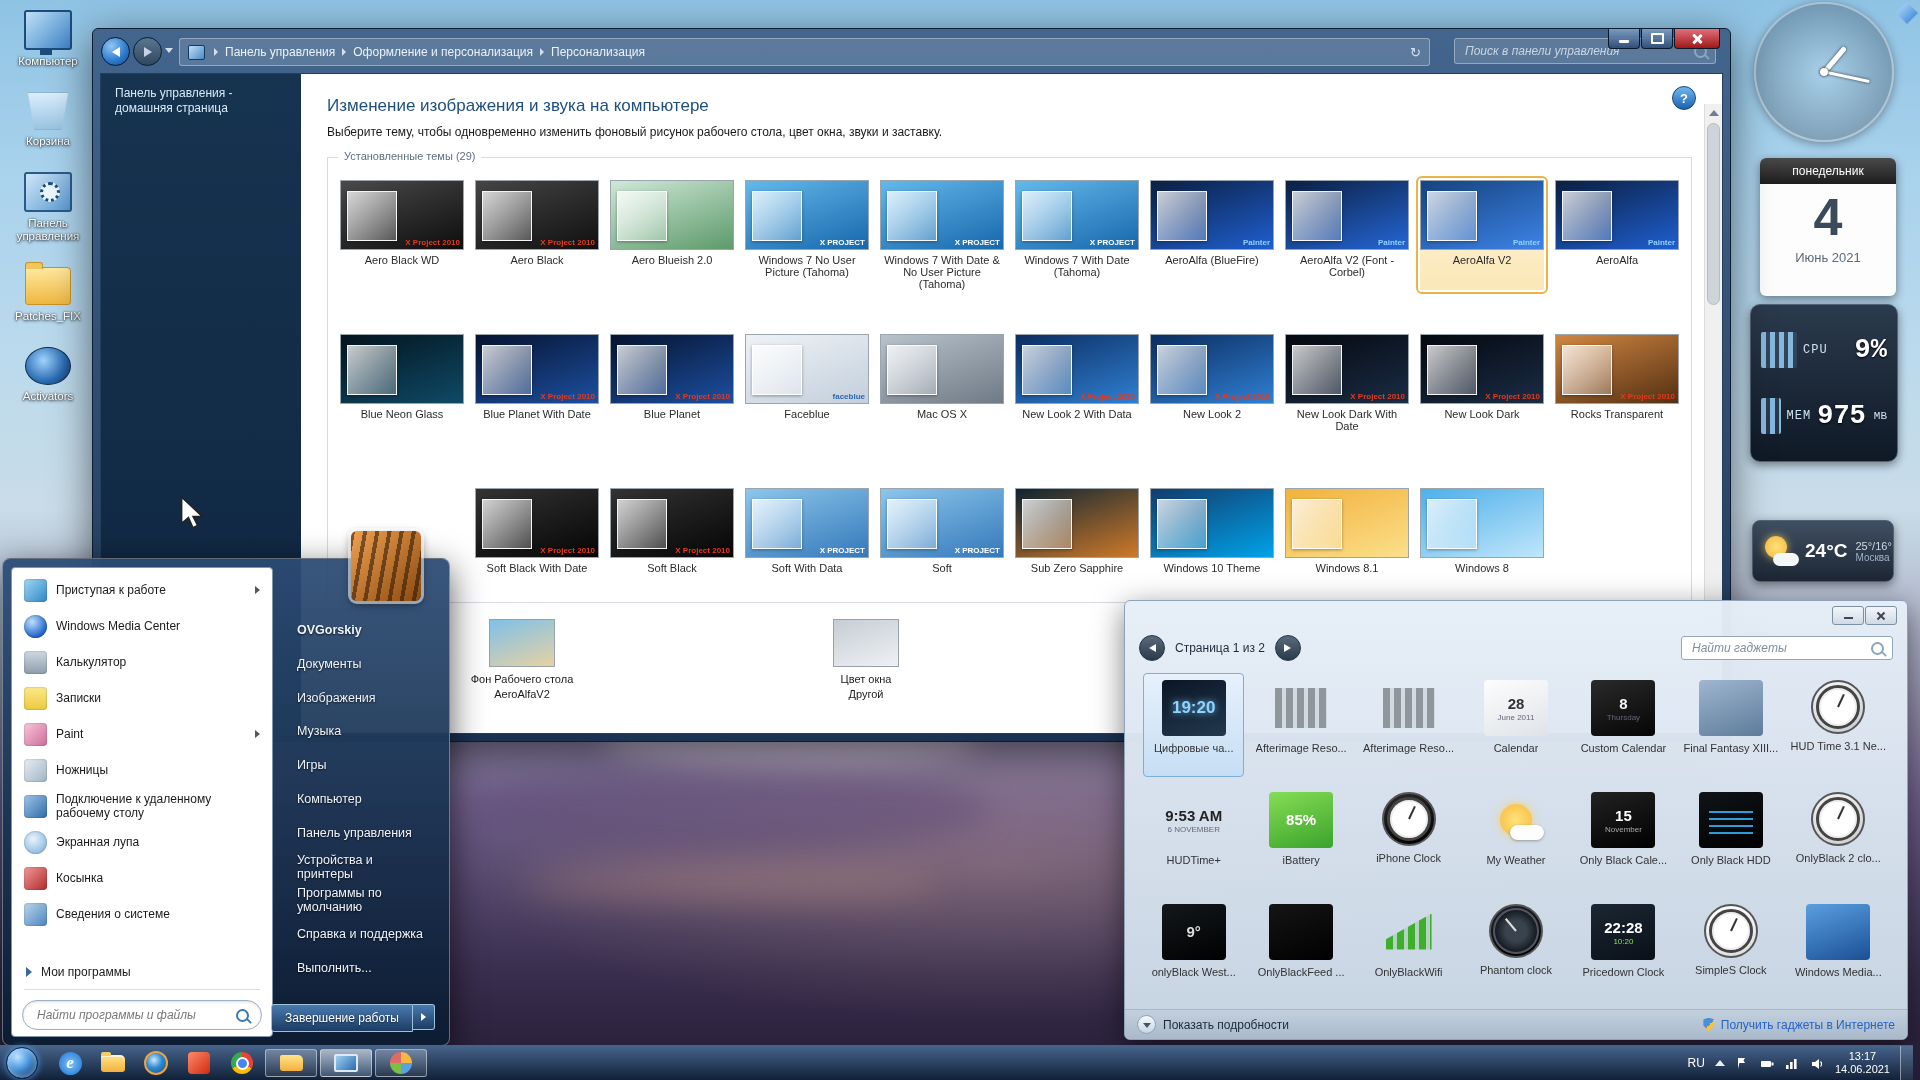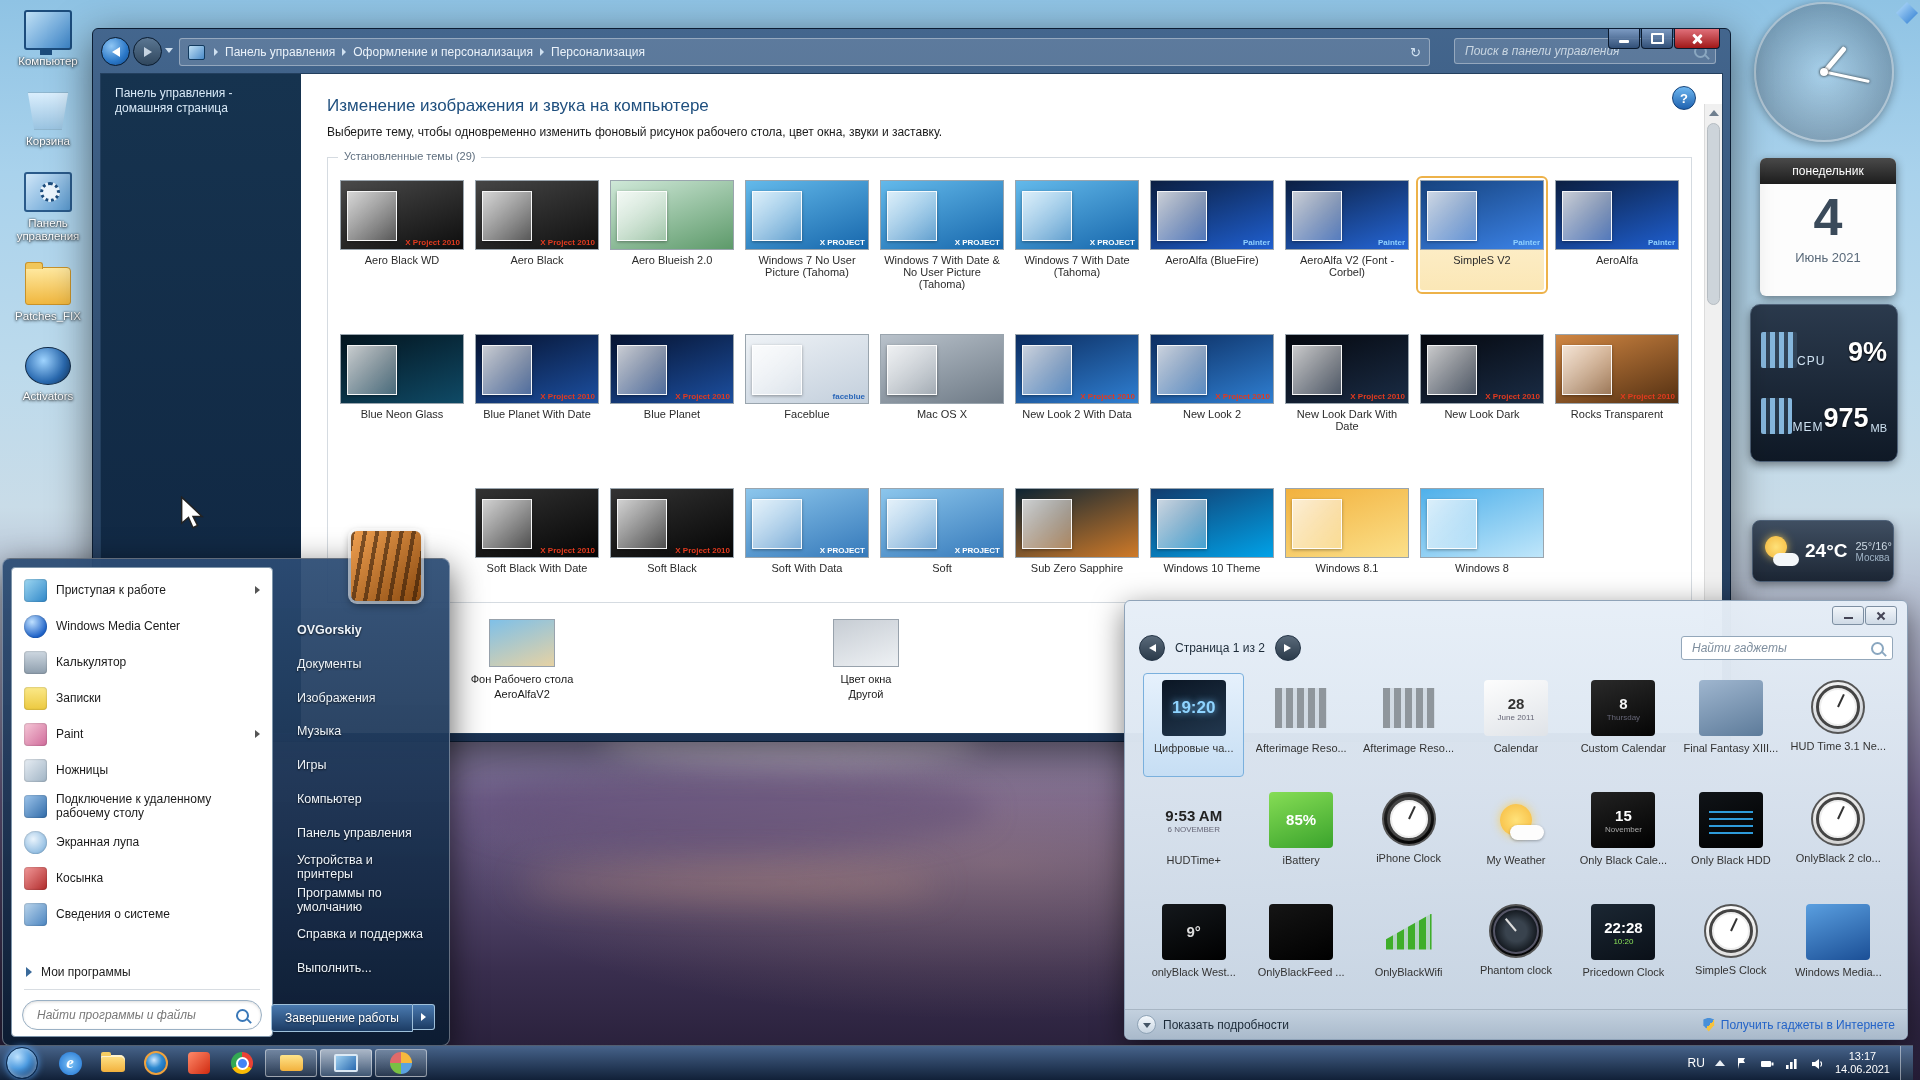--- a/index.html
+++ b/index.html
@@ -63,21 +63,21 @@
 
   .gadget-calendar{position:absolute;right:24px;top:158px;width:136px;height:138px;border-radius:6px;overflow:hidden;
     background:#fdfdfd;box-shadow:0 3px 10px rgba(0,0,0,.45);}
   .cal-head{height:26px;background:linear-gradient(180deg,#4a4a4a,#1d1d1d);color:#fff;font-size:12px;display:flex;align-items:center;justify-content:center;}
   .cal-day{font-size:52px;color:#3a4a5a;text-align:center;line-height:66px;font-weight:bold;}
   .cal-month{text-align:center;font-size:13px;color:#5a6a7a;}
 
   .gadget-cpu{position:absolute;right:22px;top:304px;width:148px;height:158px;border-radius:10px;
     background:linear-gradient(180deg,#2b3a4d,#0f1926);border:1px solid #50637a;box-shadow:0 3px 10px rgba(0,0,0,.45);
     color:#fff;padding:12px 10px;box-sizing:border-box;display:flex;flex-direction:column;justify-content:space-around;}
-  .cpu-row{display:flex;align-items:flex-end;}
+  .cpu-row{display:flex;align-items:center;gap:6px;font-family:Liberation Mono, monospace;}
   .meter{width:36px;height:36px;border-radius:2px;background:repeating-linear-gradient(90deg,#86b7dd 0 5px,rgba(134,183,221,.15) 5px 9px);}
   .cpu-name{font-size:12px;letter-spacing:1px;color:#cfe2f2;}
   .cpu-val{margin-left:auto;font-size:27px;font-weight:bold;text-shadow:0 1px 2px #000;}
   .cpu-unit{font-size:11px;color:#cfe2f2;margin-left:2px;}
 
   .gadget-weather{position:absolute;right:26px;top:520px;width:142px;height:62px;border-radius:8px;
     background:linear-gradient(180deg,rgba(40,55,75,.85),rgba(12,22,36,.9));border:1px solid #50637a;
     box-shadow:0 3px 10px rgba(0,0,0,.45);display:flex;align-items:center;gap:8px;padding:0 10px;box-sizing:border-box;}
   .wicon{position:relative;width:34px;height:30px;flex:none;}
   .wicon::before{content:"";position:absolute;left:2px;top:0;width:22px;height:22px;border-radius:50%;
@@ -488,21 +488,21 @@
                 <div class="glass-sq"></div>
                 <span class="badge" style="color: rgb(143, 208, 255);">Painter</span>
               </div>
               <div class="tlabel">AeroAlfa V2 (Font - Corbel)</div>
             </div>
               <div class="theme selected">
               <div class="thumb" style="background: linear-gradient(160deg, rgb(22, 67, 126), rgb(60, 131, 232));">
                 <div class="glass-sq"></div>
                 <span class="badge" style="color: rgb(143, 208, 255);">Painter</span>
               </div>
-              <div class="tlabel">SimpleS V2</div>
+              <div class="tlabel">AeroAlfa V2</div>
             </div>
               <div class="theme">
               <div class="thumb" style="background: linear-gradient(160deg, rgb(11, 31, 66), rgb(31, 95, 208));">
                 <div class="glass-sq"></div>
                 <span class="badge" style="color: rgb(143, 208, 255);">Painter</span>
               </div>
               <div class="tlabel">AeroAlfa</div>
             </div>
             </div>
           <div class="theme-row">

